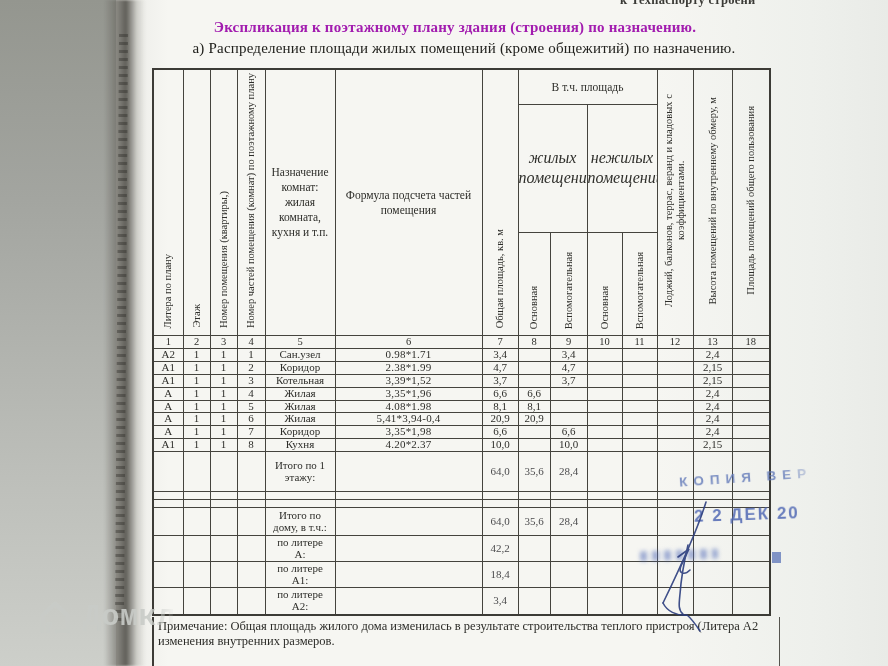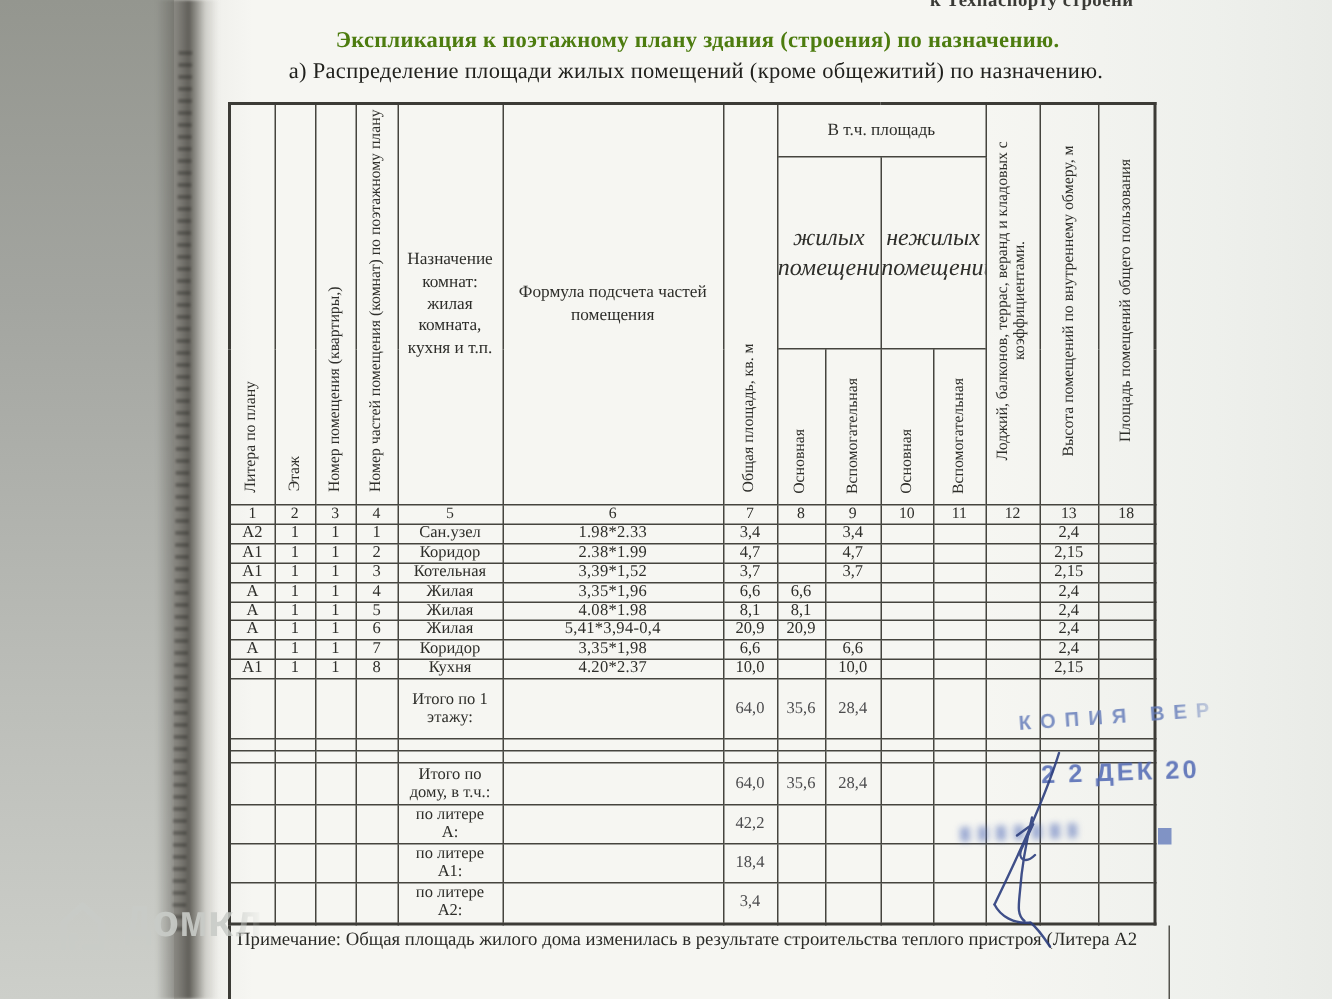--- a/index.html
+++ b/index.html
@@ -20,22 +20,22 @@
   .edge-marks{
     position:absolute;left:117px;top:34px;width:9px;height:590px;
     background:repeating-linear-gradient(180deg,rgba(35,34,30,.55) 0 3px,rgba(35,34,30,0) 3px 8px);
     filter:blur(.7px);opacity:.65;transform:rotate(.4deg);
   }
   .top-fragment{
     position:absolute;left:620px;top:-7px;font-size:12.5px;font-weight:bold;
     color:#3a3a36;letter-spacing:.3px;filter:blur(.2px);
   }
   .doc-title{
-    position:absolute;left:154px;top:19px;width:622px;text-align:center;
-    font-size:15px;font-weight:bold;color:#4d7c0f;letter-spacing:.2px;
+    position:absolute;left:144px;top:19px;width:622px;text-align:center;
+    font-size:15px;font-weight:bold;color:#a21caf;letter-spacing:.2px;
   }
   .doc-subtitle{
     position:absolute;left:150px;top:40px;width:628px;text-align:center;
     font-size:15px;font-weight:normal;color:#21211d;letter-spacing:.2px;
   }
   table.expl{
     position:absolute;left:152px;top:68px;width:618px;
     border-collapse:collapse;table-layout:fixed;
     color:#2e2e2a;
   }
@@ -171,21 +171,21 @@
       <th>18</th>
     </tr>
   </thead>
   <tbody>
       <tr class="r">
         <td class="c1">А2</td>
         <td class="c2">1</td>
         <td class="c3">1</td>
         <td class="c4">1</td>
         <td class="c5">Сан.узел</td>
-        <td class="c6">1.98*2.33</td>
+        <td class="c6">0.98*1.71</td>
         <td class="c7">3,4</td>
         <td class="c8"></td>
         <td class="c9">3,4</td>
         <td class="c10"></td>
         <td class="c11"></td>
         <td class="c12"></td>
         <td class="c13">2,4</td>
         <td class="c14"></td>
       </tr>
       <tr class="r">
@@ -415,20 +415,21 @@
         <td class="c11"></td>
         <td class="c12"></td>
         <td class="c13"></td>
         <td class="c14"></td>
       </tr>
     </tbody>
 </table>
 
 <div class="note">
   <div>Примечание: Общая площадь жилого дома изменилась в результате строительства теплого пристроя (Литера А2</div>
+  <div>изменения внутренних размеров.</div>
 </div>
 
 <div class="stamp-copy">КОПИЯ ВЕР</div>
 <div class="stamp-date">2 2 ДЕК 20</div>
 <div class="stamp-smudge"></div>
 <div class="stamp-glyph"></div>
 
 <svg class="sig-svg" width="888" height="666" viewBox="0 0 888 666">
   <g fill="none" stroke="#2c3e7e" stroke-width="1.6" stroke-linecap="round" opacity="0.9">
     <path d="M706,502 C 698,528 681,566 663,603"></path>

